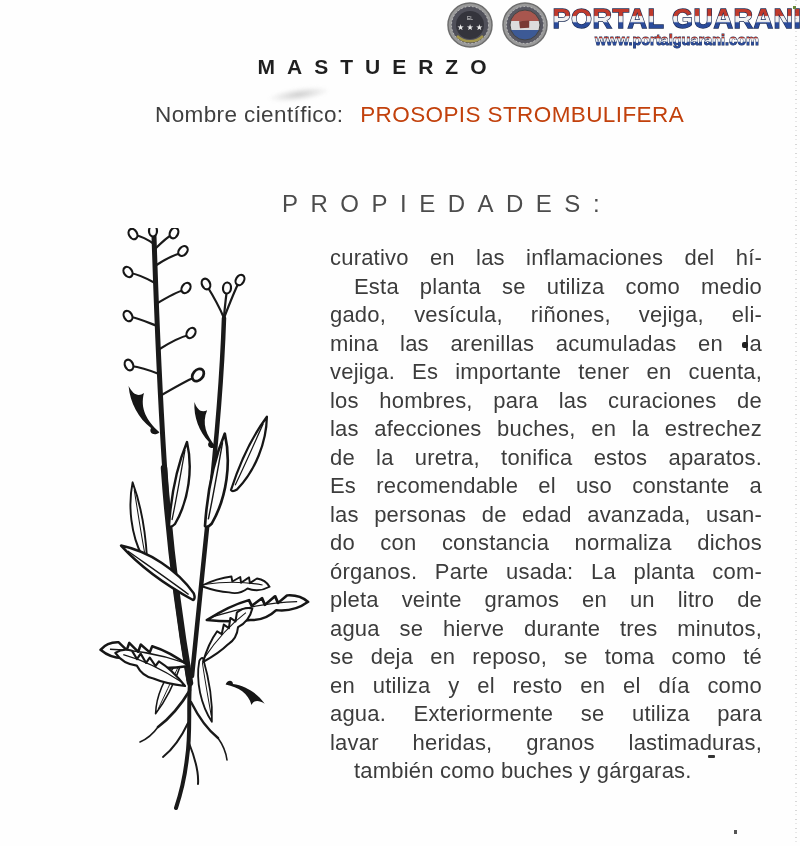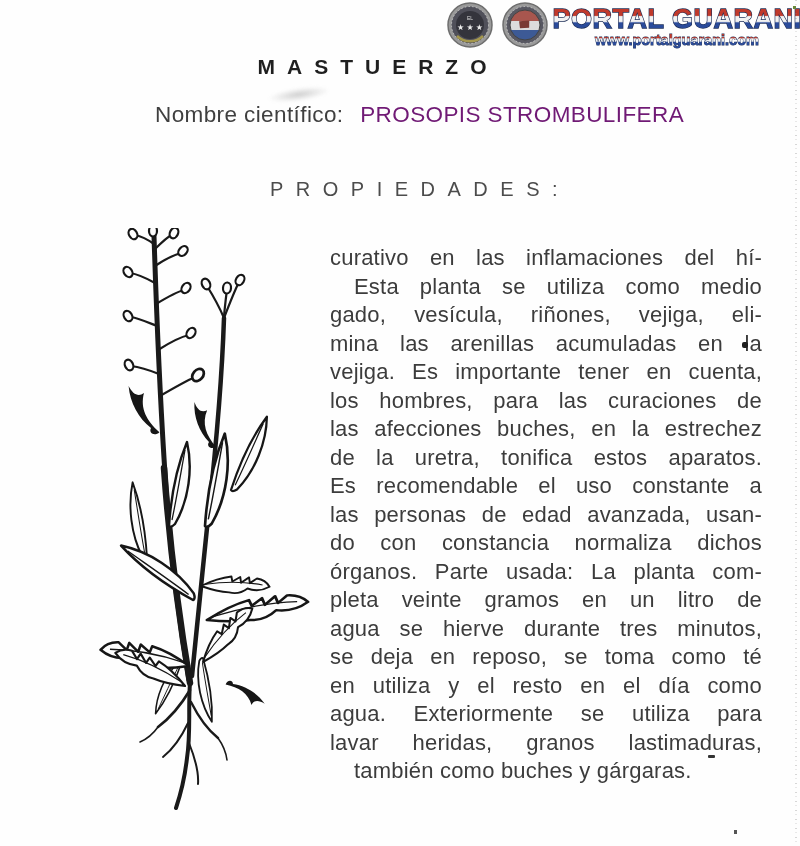--- a/index.html
+++ b/index.html
@@ -15,23 +15,23 @@
 
   
   .title{position:absolute;top:55px;left:0;width:100%;margin:0;text-align:center;
          padding-right:44px;box-sizing:border-box;
          font-size:21px;font-weight:700;letter-spacing:12px;color:#1f1f1f;}
   .smudge{position:absolute;left:268px;top:88px;width:62px;height:13px;
           background:radial-gradient(closest-side,rgba(150,150,150,0.45),rgba(150,150,150,0));
           filter:blur(1.5px);transform:rotate(-8deg);}
   .sci-line{position:absolute;left:155px;top:102px;font-size:22.5px;color:#3f3f3f;
             letter-spacing:0.4px;white-space:nowrap;}
-  .sci-line .sci-name{margin-left:10px;color:#701a75;margin-top:36px;}
-  .section-heading{position:absolute;left:270px;top:178px;margin:0;
-                   font-size:20px;font-weight:500;letter-spacing:12.5px;color:#4c4c4c;}
+  .sci-line .sci-name{margin-left:10px;color:#c2410c;margin-top:36px;}
+  .section-heading{position:absolute;left:270px;top:178px;margin:12px;
+                   font-size:24px;font-weight:500;letter-spacing:12.5px;color:#4c4c4c;}
 
   
   .body-text{position:absolute;left:330px;top:244px;width:432px;
              font-size:22px;line-height:28.5px;color:#3c3c3c;letter-spacing:0.2px;}
   .text-line{text-align:justify;text-align-last:justify;height:28.5px;overflow:hidden;}
   .text-line.first{text-indent:24px;}
   .text-line.last{text-align-last:left;margin-left:24px;}
 
   
   .plant{position:absolute;left:85px;top:228px;width:250px;height:590px;}

